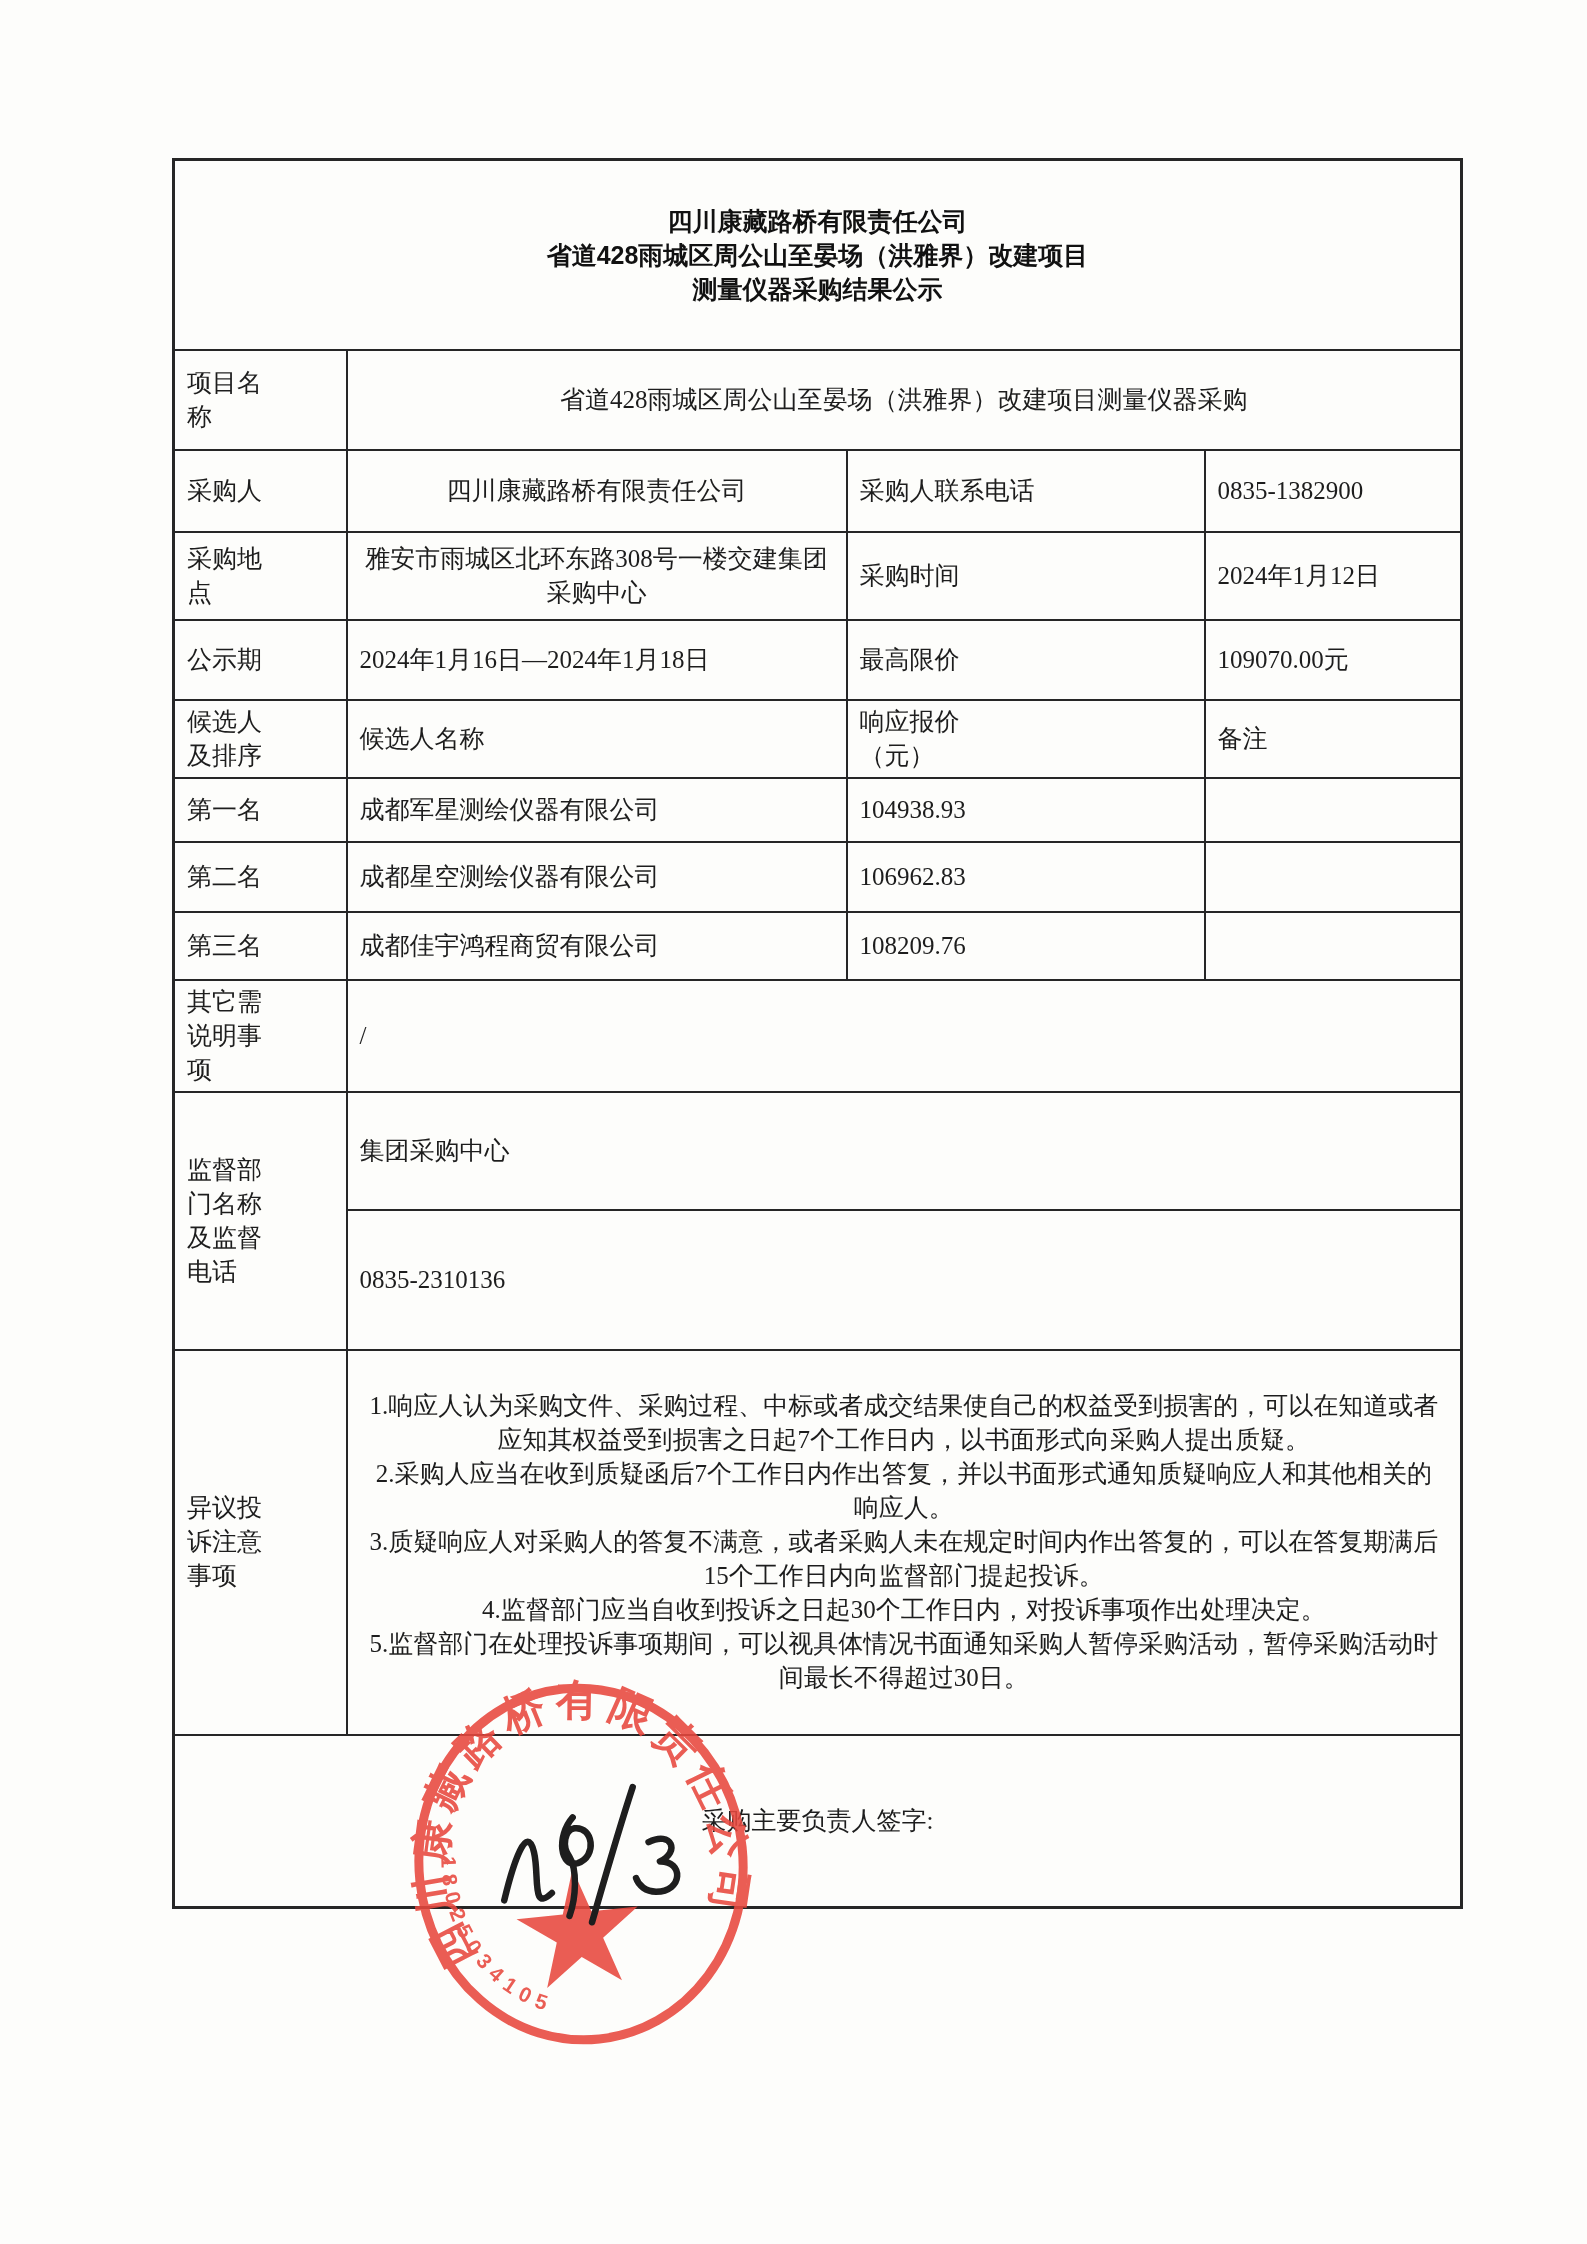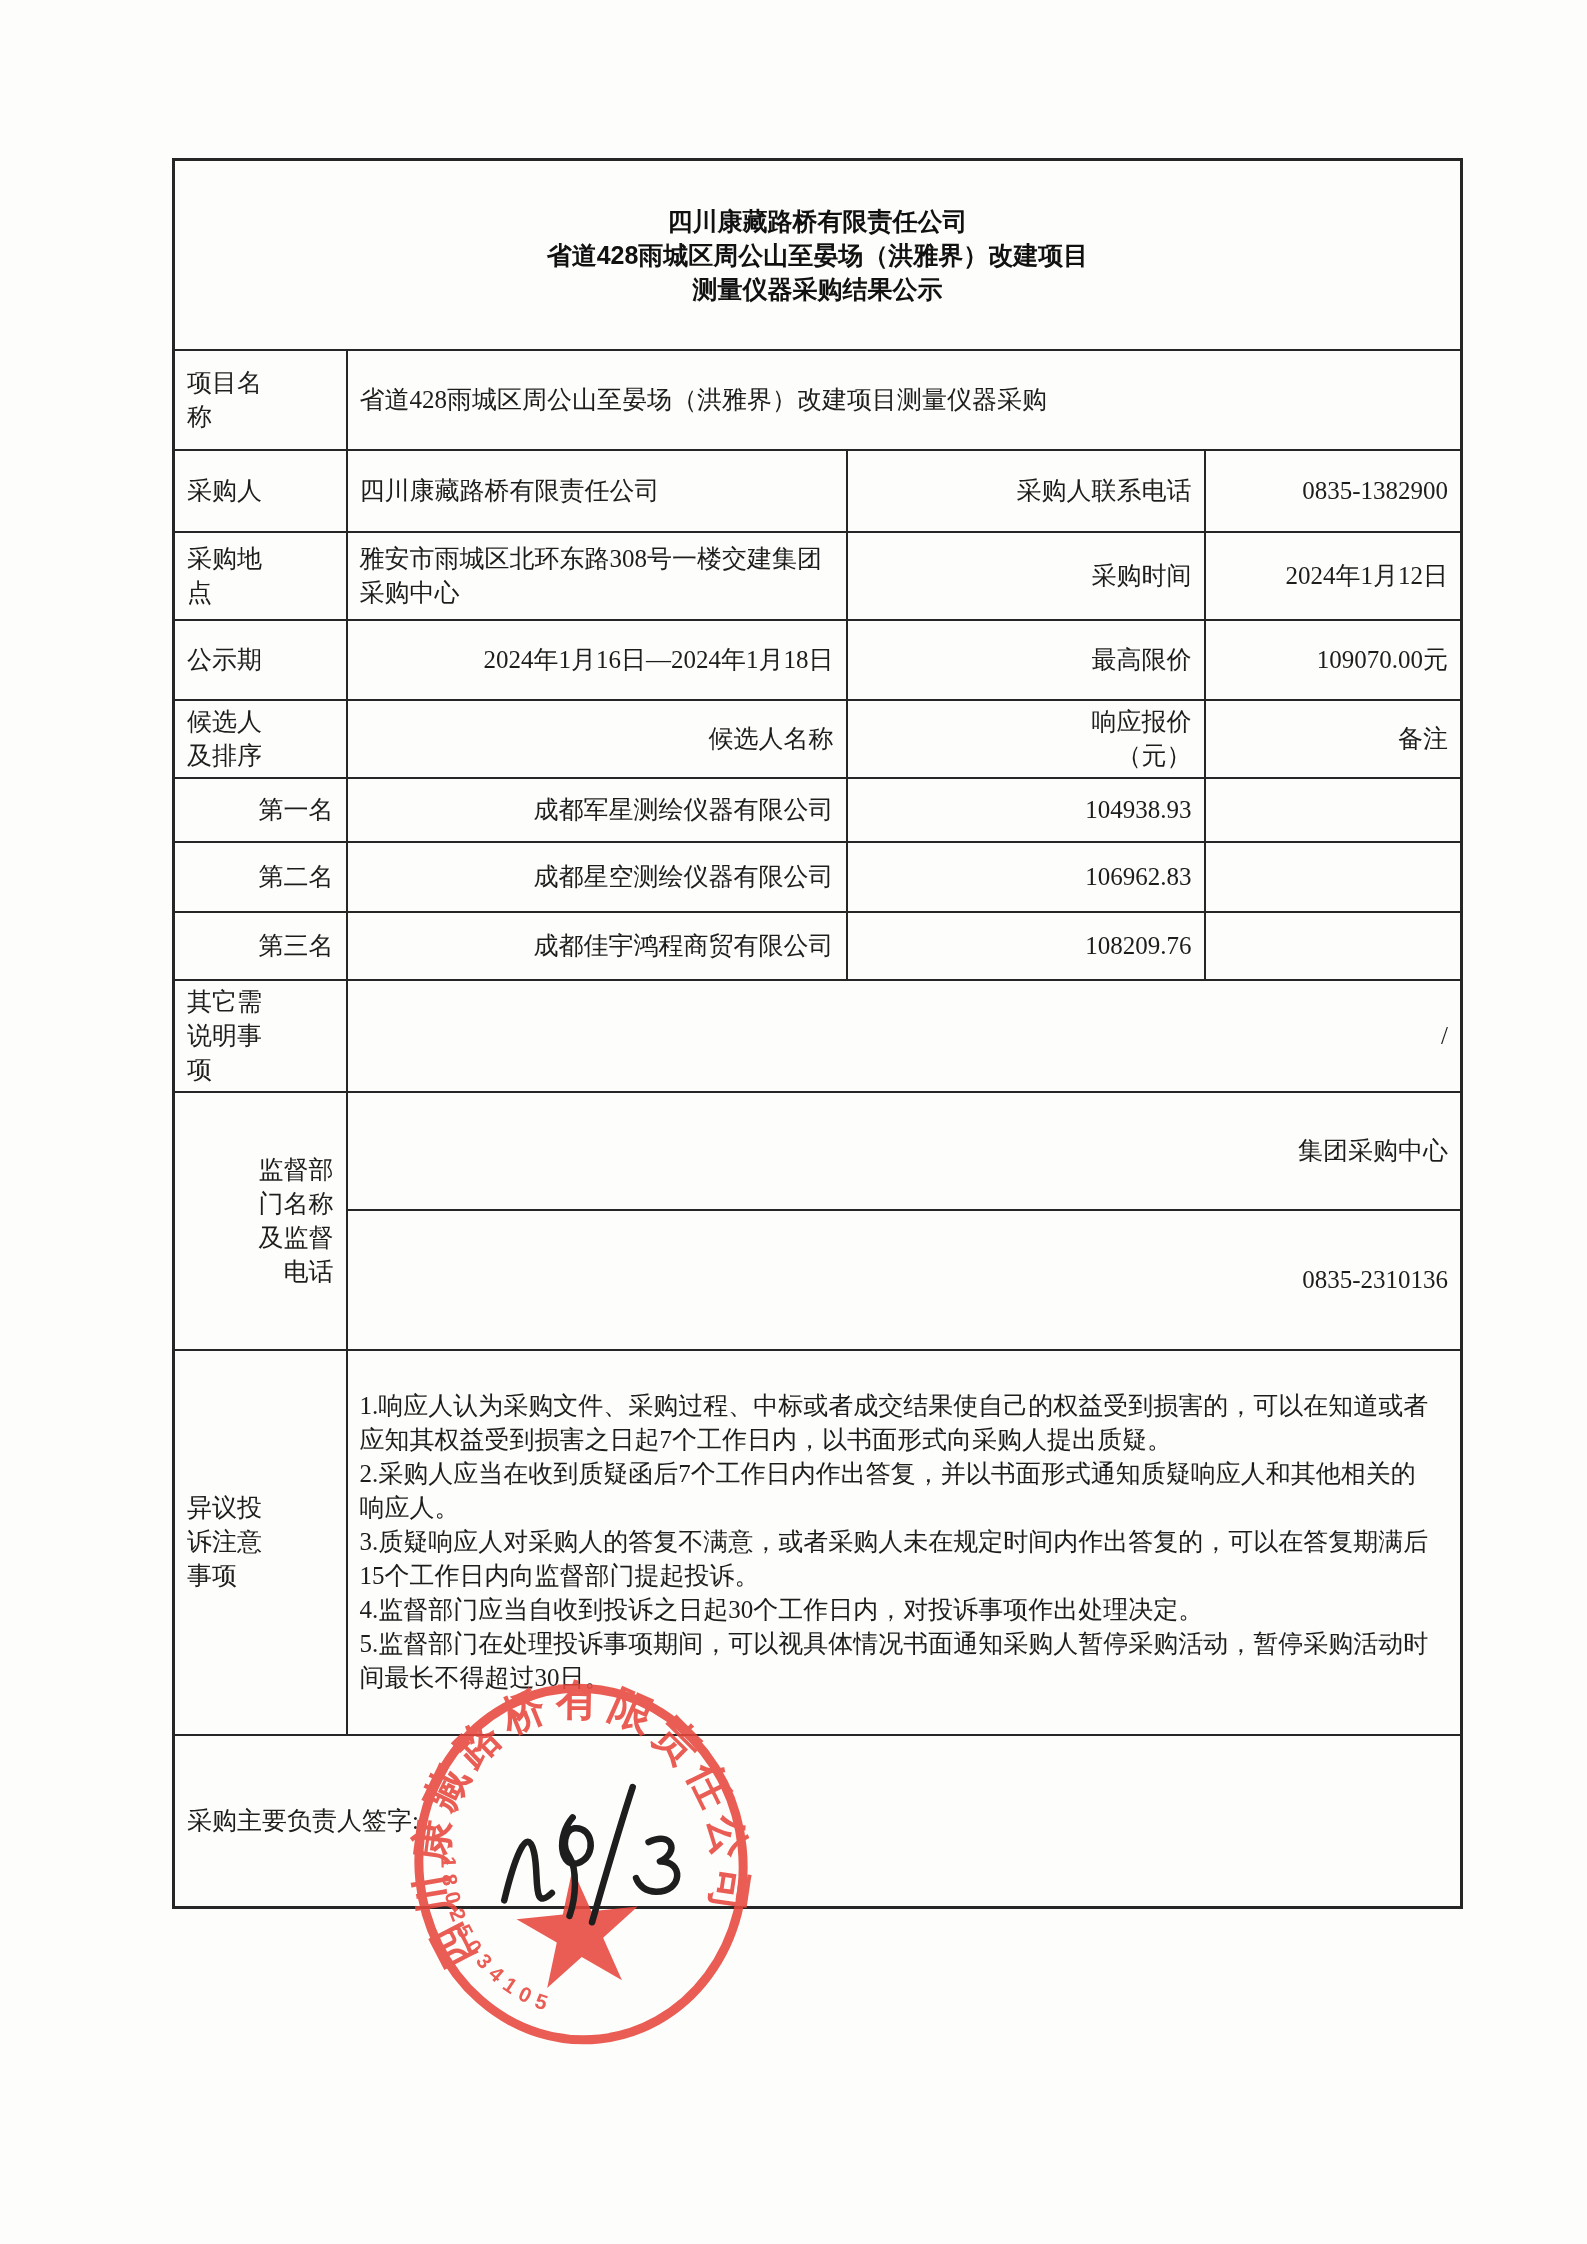--- a/index.html
+++ b/index.html
@@ -27,22 +27,22 @@
   .doc-table{border:3px solid #262626;}
   .title-cell{
     font-family:"Liberation Sans", sans-serif;
     font-weight:bold;
     font-size:34px;
     line-height:49px;
     text-align:center;
     color:#111;
   }
   .pre{white-space:pre-line;}
-  .center{text-align:right;}
-  .left{text-align:left;}
+  .center{text-align:left;}
+  .left{text-align:center;}
   .label-cell{white-space:pre-line;line-height:35px;margin-top:43px;}
   .objection-text{
     font-size:24px;line-height:37px;white-space:pre-line;
   }
   .sig-cell{font-size:26px;padding-left:16px;}
   .stamp{
     position:absolute;left:406px;top:1678px;width:350px;height:372px;
     transform:rotate(-6deg);
     opacity:0.88;
     pointer-events:none;

